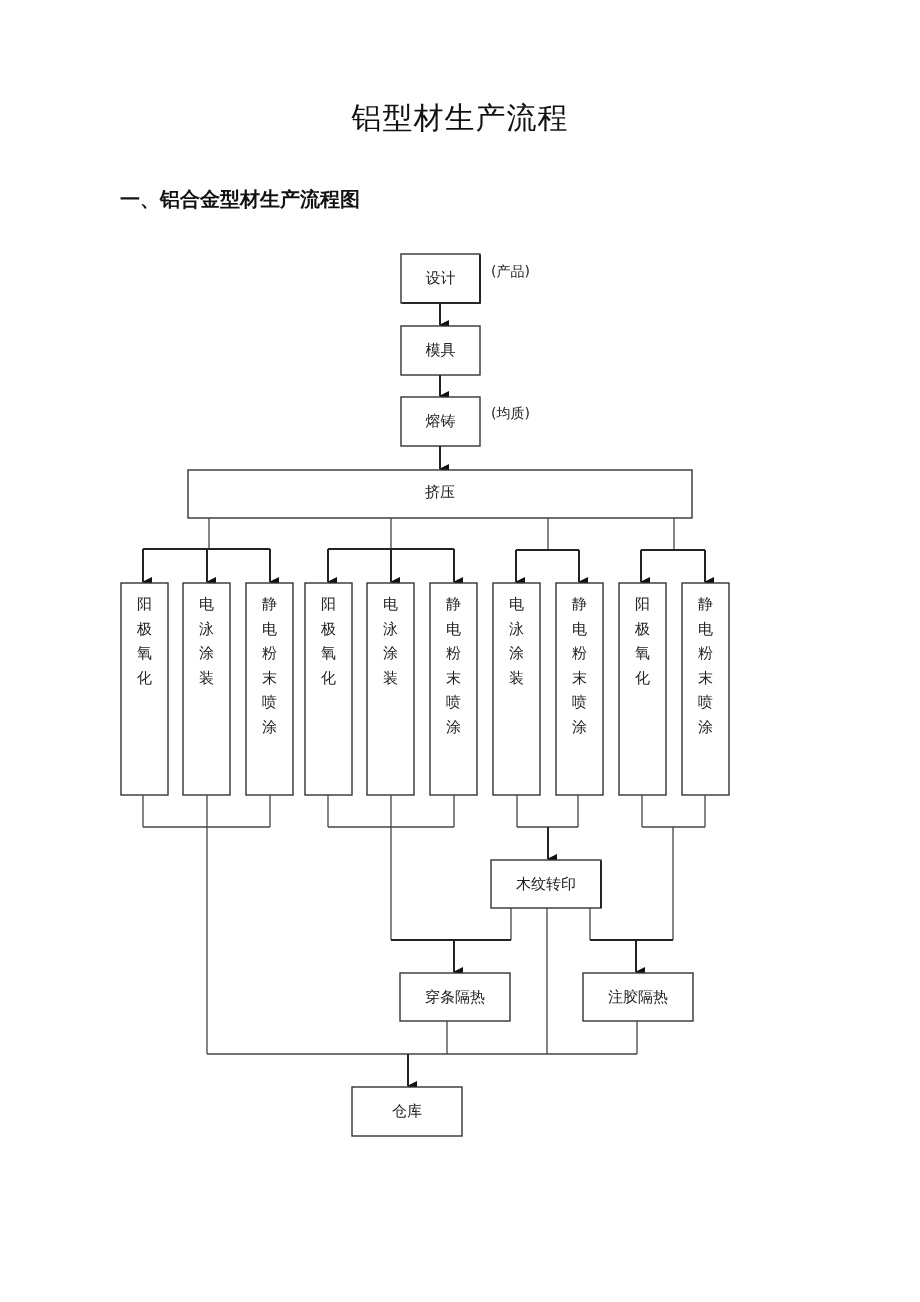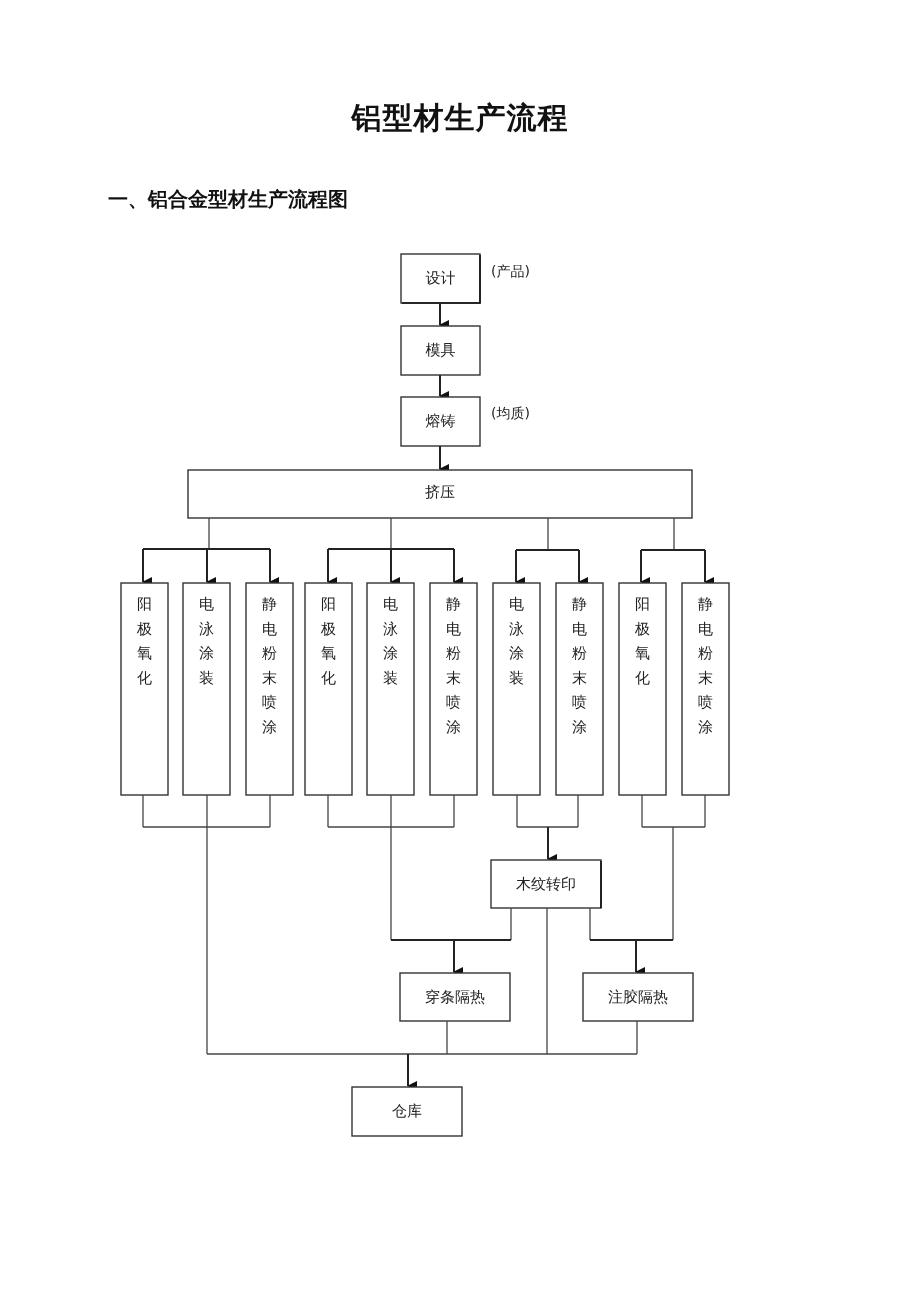--- a/index.html
+++ b/index.html
@@ -1,20 +1,20 @@
 <!DOCTYPE html>
 <html><head>
 <meta charset="utf-8">
 <style>
   html, body { margin: 0; padding: 0; background: #ffffff; }
   body { width: 920px; height: 1302px; position: relative; overflow: hidden;
          font-family: "DejaVu Sans", "Liberation Sans", sans-serif; color: #111; }
   .doc-title { position: absolute; left: 0; width: 920px; top: 98px; text-align: center;
-               font-size: 30px; font-weight: bold; letter-spacing: 1px; }
-  .section-heading { position: absolute; left: 108px; top: 186px; font-size: 20px; font-weight: bold; }
+               font-size: 30px; font-weight: normal; letter-spacing: 1px; }
+  .section-heading { position: absolute; left: 120px; top: 186px; font-size: 20px; font-weight: bold; }
   svg { position: absolute; left: 0; top: 0; }
   svg text { font-family: "DejaVu Sans", "Liberation Sans", sans-serif; fill: #222; }
   .box { fill: #ffffff; stroke: #333; stroke-width: 1.4; }
   .shadow { fill: none; stroke: #111; stroke-width: 1.6; }
   .line { stroke: #444; stroke-width: 1.3; fill: none; }
   .thick { stroke: #222; stroke-width: 2; fill: none; }
 </style>
 </head>
 <body>
 

